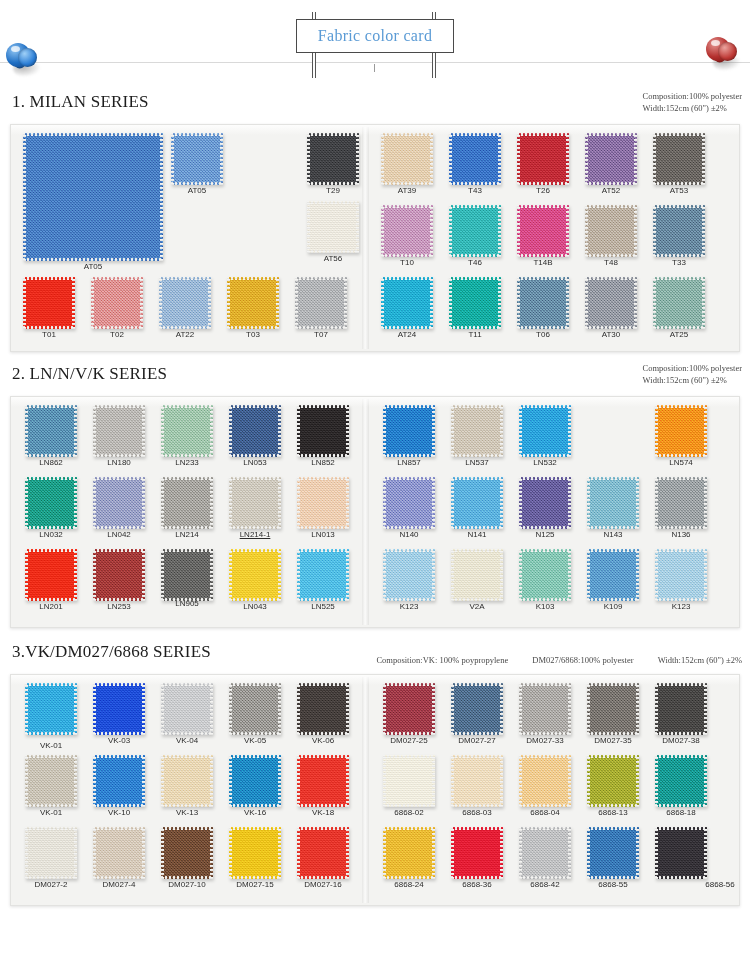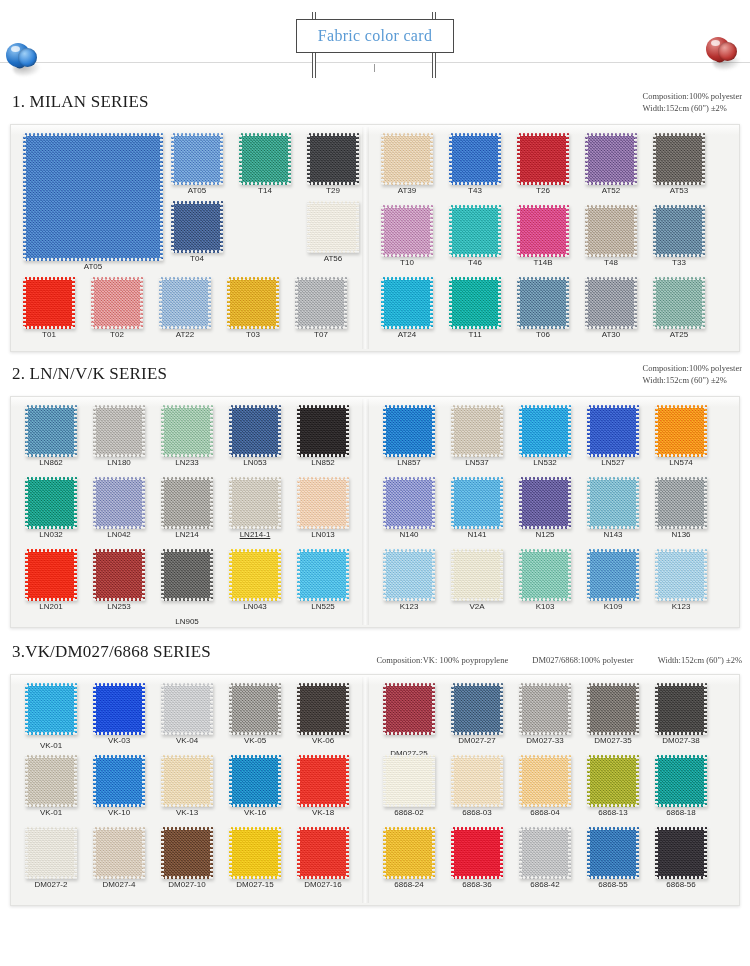--- a/index.html
+++ b/index.html
@@ -170,46 +170,28 @@
           </div>
           <div class="swatch-cell" style="left: 160px; top: 8px; width: 52px; height: 63px;">
             <div class="sw" style="height: 52px; background: rgb(93, 139, 208);">
               <div class="edge-t"></div>
               <div class="edge-b"></div>
               <div class="edge-l"></div>
               <div class="edge-r"></div>
             </div>
             <div class="sw-label" style="top: 53px;">AT05</div>
           </div>
-          <div class="swatch-cell" style="left: 228px; top: 8px; width: 52px; height: 63px;">
-            <div class="sw" style="height: 52px; background: rgb(46, 144, 119);">
-              <div class="edge-t"></div>
-              <div class="edge-b"></div>
-              <div class="edge-l"></div>
-              <div class="edge-r"></div>
-            </div>
-            <div class="sw-label" style="top: 53px;">T14</div>
-          </div>
           <div class="swatch-cell" style="left: 296px; top: 8px; width: 52px; height: 63px;">
             <div class="sw" style="height: 52px; background: rgb(54, 55, 58);">
               <div class="edge-t"></div>
               <div class="edge-b"></div>
               <div class="edge-l"></div>
               <div class="edge-r"></div>
             </div>
             <div class="sw-label" style="top: 53px;">T29</div>
-          </div>
-          <div class="swatch-cell" style="left: 160px; top: 76px; width: 52px; height: 63px;">
-            <div class="sw" style="height: 52px; background: rgb(58, 84, 128);">
-              <div class="edge-t"></div>
-              <div class="edge-b"></div>
-              <div class="edge-l"></div>
-              <div class="edge-r"></div>
-            </div>
-            <div class="sw-label" style="top: 53px;">T04</div>
           </div>
           <div class="swatch-cell" style="left: 296px; top: 76px; width: 52px; height: 63px;">
             <div class="sw" style="height: 52px; background: rgb(240, 236, 224);">
               <div class="edge-t"></div>
               <div class="edge-b"></div>
               <div class="edge-l"></div>
               <div class="edge-r"></div>
             </div>
             <div class="sw-label" style="top: 53px;">AT56</div>
           </div>
@@ -517,21 +499,21 @@
             </div>
             <div class="sw-label" style="top: 53px;">LN253</div>
           </div>
           <div class="swatch-cell" style="left: 150px; top: 152px; width: 52px; height: 63px;">
             <div class="sw" style="height: 52px; background: rgb(88, 88, 86);">
               <div class="edge-t"></div>
               <div class="edge-b"></div>
               <div class="edge-l"></div>
               <div class="edge-r"></div>
             </div>
-            <div class="sw-label" style="top: 68px;">LN905</div>
+            <div class="sw-label" style="top: 50px;">LN905</div>
           </div>
           <div class="swatch-cell" style="left: 218px; top: 152px; width: 52px; height: 63px;">
             <div class="sw" style="height: 52px; background: rgb(247, 203, 38);">
               <div class="edge-t"></div>
               <div class="edge-b"></div>
               <div class="edge-l"></div>
               <div class="edge-r"></div>
             </div>
             <div class="sw-label" style="top: 53px;">LN043</div>
           </div>
@@ -563,29 +545,20 @@
             <div class="sw-label" style="top: 53px;">LN537</div>
           </div>
           <div class="swatch-cell" style="left: 508px; top: 8px; width: 52px; height: 63px;">
             <div class="sw" style="height: 52px; background: rgb(34, 150, 221);">
               <div class="edge-t"></div>
               <div class="edge-b"></div>
               <div class="edge-l"></div>
               <div class="edge-r"></div>
             </div>
             <div class="sw-label" style="top: 53px;">LN532</div>
-          </div>
-          <div class="swatch-cell" style="left: 576px; top: 8px; width: 52px; height: 63px;">
-            <div class="sw" style="height: 52px; background: rgb(43, 79, 196);">
-              <div class="edge-t"></div>
-              <div class="edge-b"></div>
-              <div class="edge-l"></div>
-              <div class="edge-r"></div>
-            </div>
-            <div class="sw-label" style="top: 53px;">LN527</div>
           </div>
           <div class="swatch-cell" style="left: 644px; top: 8px; width: 52px; height: 63px;">
             <div class="sw" style="height: 52px; background: rgb(249, 129, 19);">
               <div class="edge-t"></div>
               <div class="edge-b"></div>
               <div class="edge-l"></div>
               <div class="edge-r"></div>
             </div>
             <div class="sw-label" style="top: 53px;">LN574</div>
           </div>
@@ -831,21 +804,21 @@
             </div>
             <div class="sw-label" style="top: 53px;">DM027-16</div>
           </div>
           <div class="swatch-cell" style="left: 372px; top: 8px; width: 52px; height: 63px;">
             <div class="sw" style="height: 52px; background: rgb(147, 48, 61);">
               <div class="edge-t"></div>
               <div class="edge-b"></div>
               <div class="edge-l"></div>
               <div class="edge-r"></div>
             </div>
-            <div class="sw-label" style="top: 66px;">DM027-25</div>
+            <div class="sw-label" style="top: 53px;">DM027-25</div>
           </div>
           <div class="swatch-cell" style="left: 440px; top: 8px; width: 52px; height: 63px;">
             <div class="sw" style="height: 52px; background: rgb(68, 97, 126);">
               <div class="edge-t"></div>
               <div class="edge-b"></div>
               <div class="edge-l"></div>
               <div class="edge-r"></div>
             </div>
             <div class="sw-label" style="top: 53px;">DM027-27</div>
           </div>
@@ -957,20 +930,20 @@
             </div>
             <div class="sw-label" style="top: 53px;">6868-55</div>
           </div>
           <div class="swatch-cell" style="left: 644px; top: 152px; width: 52px; height: 63px;">
             <div class="sw" style="height: 52px; background: rgb(43, 40, 45);">
               <div class="edge-t"></div>
               <div class="edge-b"></div>
               <div class="edge-l"></div>
               <div class="edge-r"></div>
             </div>
-            <div class="sw-label" style="top: 53px;">6868-56</div>
+            <div class="sw-label" style="top: 53px; margin-left: 39px;">6868-56</div>
           </div>
         </div>
       <div class="panel-sheen"></div>
     </div>
   </div>
 
 </div>
 
 </body></html>

